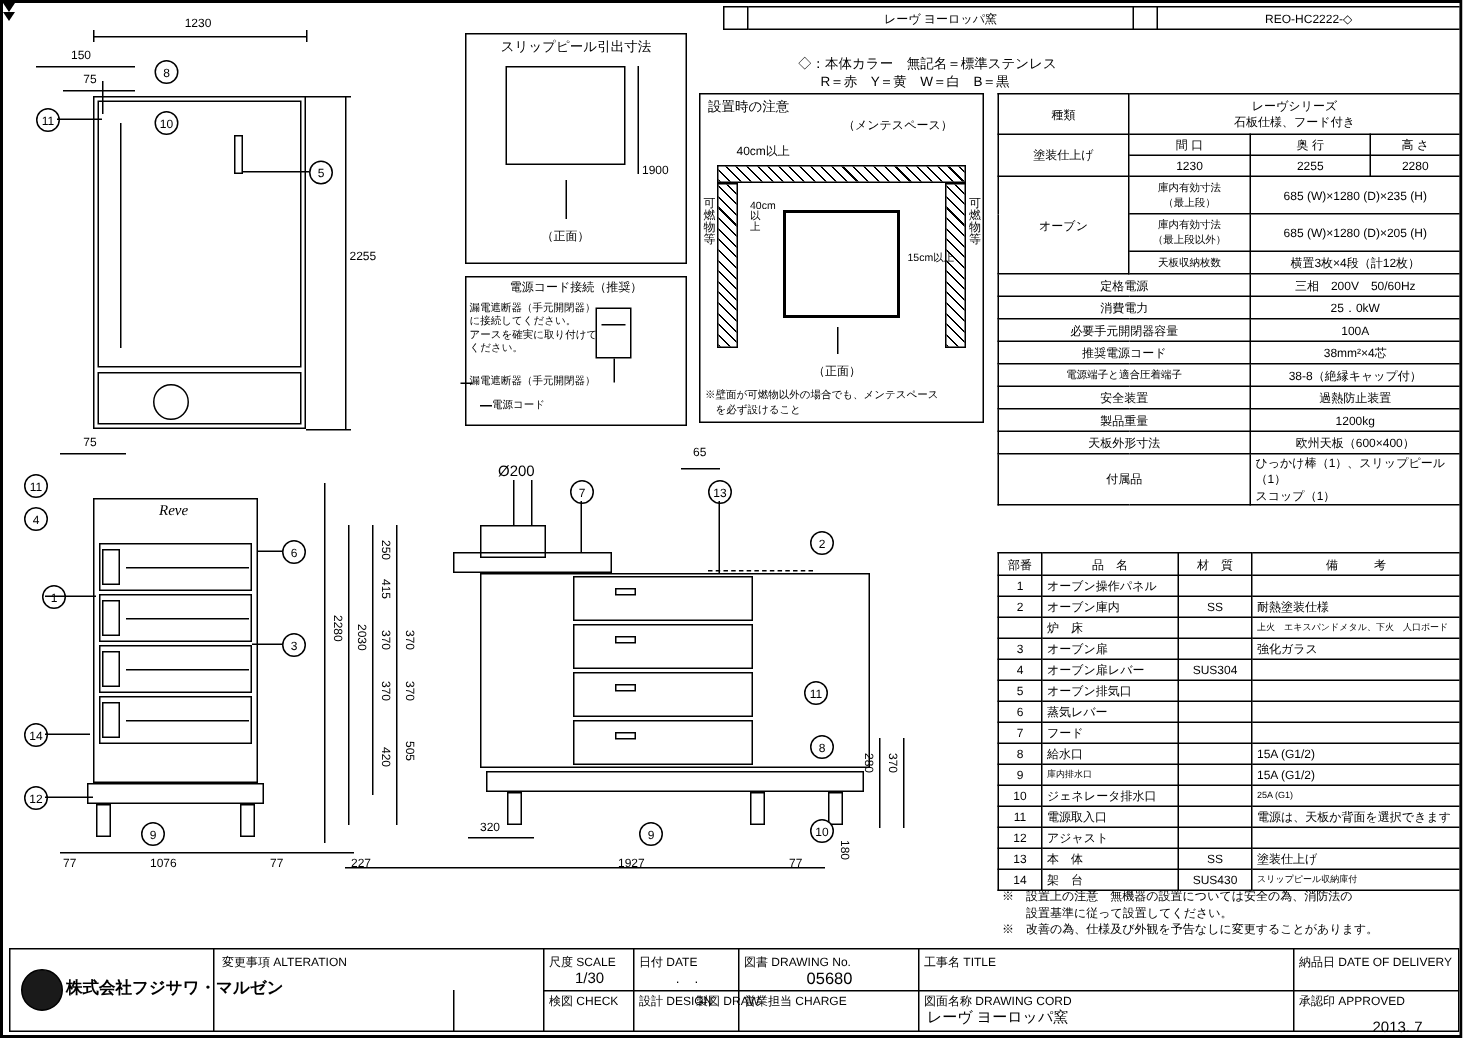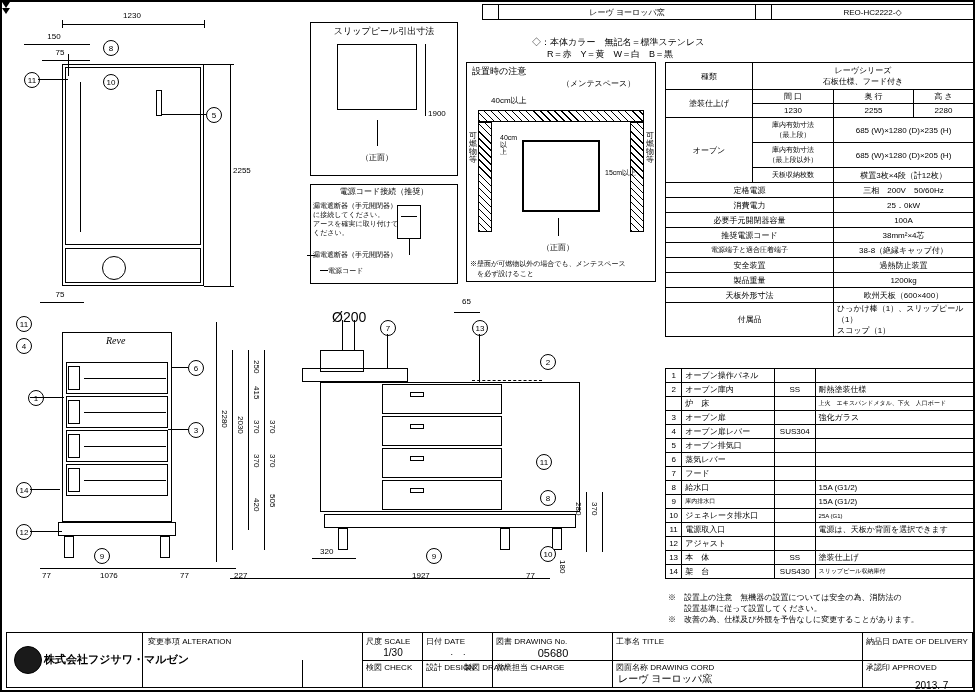--- a/index.html
+++ b/index.html
@@ -114,20 +114,26 @@
             <td colspan="2" class="lft" style="white-space:pre-line;margin-left:16px;">ひっかけ棒（1）、スリップピール（1）
 スコップ（1）</td>
           </tr>
     </tbody>
       </table>
   </div>
 
   <div style="position:absolute;left:663px;top:366px;width:309px;">
     <table style="width:309px;">
       <tbody>
+          <tr>
+        <td style="width:24px;height:14px;">部番</td>
+        <td style="width:86px;">品　名</td>
+        <td style="width:44px;">材　質</td>
+        <td>備　　　考</td>
+      </tr>
       <tr>
             <td style="height:13px;">1</td>
             <td class="lft">オーブン操作パネル</td>
             <td></td>
             <td class="lft"></td>
           </tr>
       <tr>
             <td style="height:13px;">2</td>
             <td class="lft">オーブン庫内</td>
             <td>SS</td>
@@ -330,21 +336,21 @@
   <div class="circ" style="left:186px;top:358px;width:14px;height:14px;">6</div>
   <div class="circ" style="left:186px;top:420px;width:14px;height:14px;">3</div>
   <div class="ln hln" style="left:170px;top:365px;width:16px;"></div>
   <div class="ln hln" style="left:166px;top:427px;width:20px;"></div>
   <div class="ln hln" style="left:28px;top:395px;width:34px;"></div>
   <div class="ln hln" style="left:28px;top:487px;width:30px;"></div>
   <div class="ln hln" style="left:28px;top:529px;width:32px;"></div>
 
   <div class="bx" style="left:318px;top:348px;width:44px;height:22px;"></div>
   <div class="bx" style="left:300px;top:366px;width:106px;height:14px;"></div>
-  <div class="lbl" style="left:330px;top:308px;font-size:14px;">Ø200</div>
+  <div class="lbl" style="left:330px;top:308px;font-size:10px;">Ø200</div>
   <div class="ln vln" style="left:340px;top:318px;height:30px;"></div>
   <div class="ln vln" style="left:352px;top:318px;height:30px;"></div>
 
   <div class="bx" style="left:318px;top:380px;width:260px;height:130px;"></div>
   <div class="bx" style="left:380px;top:382px;width:120px;height:30px;"></div>
   <div class="bx" style="left:380px;top:414px;width:120px;height:30px;"></div>
   <div class="bx" style="left:380px;top:446px;width:120px;height:30px;"></div>
   <div class="bx" style="left:380px;top:478px;width:120px;height:30px;"></div>
   <div class="bx" style="left:408px;top:390px;width:14px;height:5px;"></div>
   <div class="bx" style="left:408px;top:422px;width:14px;height:5px;"></div>

